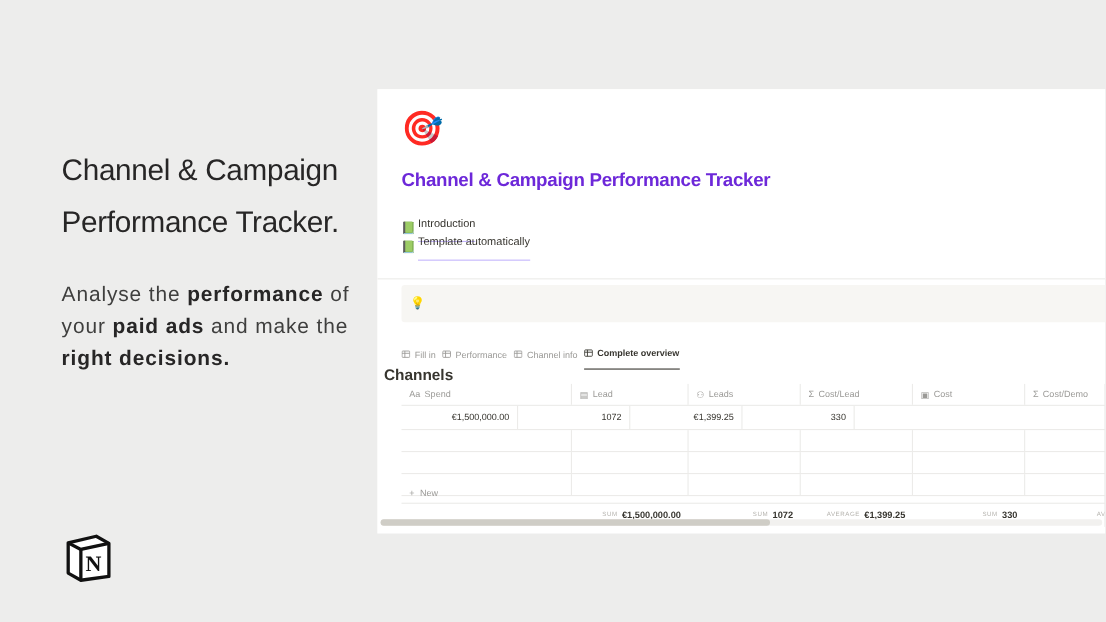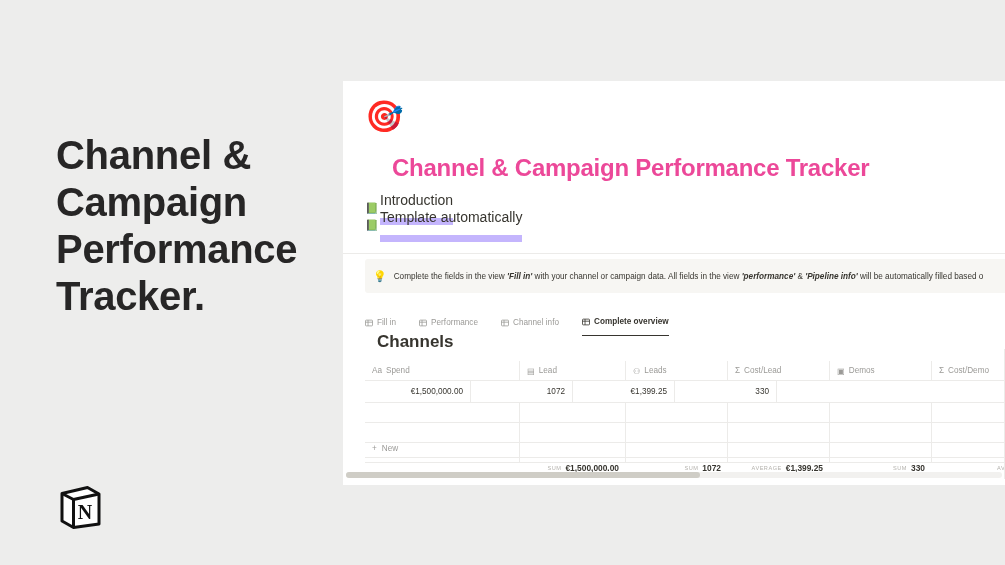--- a/index.html
+++ b/index.html
@@ -7,21 +7,21 @@
     width: 1005px; height: 565px;
     background: #ededec;
     font-family: "Liberation Sans", sans-serif;
     overflow: hidden;
   }
   #stage { position: relative; width: 1005px; height: 565px; background: #ededec; }
 
   
   .left-pane { position: absolute; left: 56px; top: 132px; width: 280px; }
   .hero-title {
-    font-size: 40px; line-height: 47px; font-weight: 700;
+    font-size: 27px; line-height: 47px; font-weight: 400;
     color: #272626; letter-spacing: -0.3px;
   }
   .hero-sub {
     margin-top: 28px;
     font-size: 19px; line-height: 29px;
     color: #3f3f3e; letter-spacing: 0.8px; font-weight: 400;
   }
   .hero-sub b { font-weight: 700; color: #272626; }
 
   
@@ -33,31 +33,31 @@
     width: 662px; height: 404px;
     background: #ffffff;
     overflow: hidden;
   }
   .panel-inner { position: relative; width: 100%; height: 100%; }
 
   .nt-emoji-hero { position: absolute; left: 22px; top: 20px; font-size: 31px; line-height: 1; }
 
   .nt-title {
     position: absolute; left: 22px; top: 73px;
-    font-size: 24px; font-weight: 700; color: #ec4899;
-    letter-spacing: -0.25px; white-space: nowrap; margin-left: 27px;
+    font-size: 17px; font-weight: 700; color: #6d28d9;
+    letter-spacing: -0.25px; white-space: nowrap;
   }
 
   .nt-links { position: absolute; left: 22px; top: 119px; }
   .nt-link-row { display: flex; align-items: center; height: 17px; margin-bottom: 0px; }
   .nt-link-row + .nt-link-row { margin-top: 0px; }
   .nt-link-ico { font-size: 11px; width: 15px; line-height: 1; }
   .nt-link-txt {
-    font-size: 14px; color: #37352f;
-    border-bottom: 7px solid #c4b5fd; padding-bottom: 10px;
+    font-size: 10px; color: #37352f;
+    border-bottom: 1px solid #c4b5fd; padding-bottom: 10px;
   }
 
   .nt-divider {
     position: absolute; left: 0; right: 0; top: 172px;
     height: 1px; background: #ecebe9;
   }
 
   .nt-callout {
     position: absolute; left: 22px; top: 178px; right: -6px;
     background: #f7f6f3; border-radius: 3px;
@@ -67,45 +67,45 @@
   .nt-callout-ico { font-size: 11px; margin-right: 7px; flex: 0 0 auto; line-height: 1; }
   .nt-callout-txt {
     font-size: 8.2px; color: #37352f; white-space: nowrap;
     line-height: 13px;
   }
   .nt-callout-txt i { font-weight: 700; font-style: italic; }
 
   
   .nt-tabs {
     position: absolute; left: 22px; top: 231px;
-    display: flex; align-items: flex-end; gap: 23px;
+    display: flex; align-items: flex-end; gap: 6px;
   }
   .nt-tab { display: flex; align-items: center; gap: 4px; padding-bottom: 5px; }
   .nt-tab .tlabel { font-size: 8.2px; color: #9b9a97; white-space: nowrap; }
   .nt-tab.active { border-bottom: 1.6px solid #37352f; justify-content: center; }
   .nt-tab.active .tlabel { color: #37352f; font-weight: 700; }
   .tbl-ico { display: inline-block; }
 
   .nt-dbtitle {
-    position: absolute; left: 34px; top: 251px;
-    font-size: 17px; font-weight: 700; color: #37352f;
+    position: absolute; left: 6px; top: 251px;
+    font-size: 14px; font-weight: 700; color: #37352f;
   }
 
   
   .nt-table {
     position: absolute; left: 22px; top: 268px; right: -80px;
   }
   .trow { display: flex; border-bottom: 1px solid #ecebe9; }
   .trow.head { border-bottom: 1px solid #ecebe9; }
   .tcell {
     height: 19px; display: flex; align-items: center;
     padding: 0 7px; font-size: 8.2px; color: #37352f;
     border-right: 1px solid #ecebe9; overflow: hidden; white-space: nowrap;
   }
-  .trow.head .tcell { color: #9b9a97; gap: 4px; margin-top: 12px; }
+  .trow.head .tcell { color: #9b9a97; gap: 4px; }
   .trow.data .tcell { height: 21px; }
   .trow.empty .tcell { height: 19px; }
   .tcell.num { justify-content: flex-end; }
   .c-name  { width: 155px; }
   .c-spend { width: 106px; }
   .c-leads { width: 102px; }
   .c-cpl   { width: 102px; }
   .c-demos { width: 102px; }
   .c-cpd   { width: 102px; border-right: none; }
 
@@ -147,20 +147,26 @@
     background: #ecebe9;
   }
 </style>
 </head>
 <body>
 
 <div id="stage">
 
   <div class="left-pane">
     <div class="hero-title">Channel &amp; Campaign Performance Tracker.</div>
+    <div class="hero-sub">
+      <span>Analyse the</span>
+      <b>performance</b><span> of your</span>
+      <b>paid ads</b><span> and make</span>
+      <span>the </span><b>right decisions.</b>
+    </div>
   </div>
 
   <div class="notion-logo">
     <svg width="46" height="46" viewBox="0 0 46 46">
       <path d="M5 9.5 L30.5 3.5 L42 10 L42 40 L16.5 43.5 L5 37 Z" fill="#ffffff" stroke="#111111" stroke-width="3" stroke-linejoin="round"></path>
       <path d="M5 9.5 L16.5 15.5 L42 10" fill="none" stroke="#111111" stroke-width="3" stroke-linejoin="round"></path>
       <path d="M16.5 15.5 L16.5 43.5" fill="none" stroke="#111111" stroke-width="3" stroke-linejoin="round"></path>
       <text x="28" y="35" font-family="'Liberation Serif', serif" font-size="20" font-weight="700" fill="#111111" text-anchor="middle">N</text>
     </svg>
   </div>
@@ -180,21 +186,20 @@
       <div class="nt-link-row">
         <span class="nt-link-ico">📗</span>
         <span class="nt-link-txt">Template automatically</span>
       </div>
     </div>
 
     <div class="nt-divider"></div>
 
     <div class="nt-callout">
       <span class="nt-callout-ico">💡</span>
-      <span class="nt-callout-txt"><span>Complete the fields in the view </span><i>'Fill in'</i><span> with your channel or campaign data. All fields in the view </span><i>'performance'</i><span> &amp; </span><i>'Pipeline info'</i><span> will be automatically filled based o</span></span>
     </div>
 
     <div class="nt-tabs">
       <div class="nt-tab">
         <span class="tbl-ico">
           <svg width="8" height="8" viewBox="0 0 10 10">
                 <rect x="0.6" y="1.4" width="8.8" height="7.2" rx="1" fill="none" stroke="#9b9a97" stroke-width="1"></rect>
                 <line x1="0.6" y1="4" x2="9.4" y2="4" stroke="#9b9a97" stroke-width="1"></line>
                 <line x1="3.8" y1="1.4" x2="3.8" y2="8.6" stroke="#9b9a97" stroke-width="1"></line>
               </svg>
@@ -249,21 +254,21 @@
         <div class="tcell c-leads">
           <span>⚇</span>
           <span>Leads</span>
         </div>
         <div class="tcell c-cpl">
           <span>Σ</span>
           <span>Cost/Lead</span>
         </div>
         <div class="tcell c-demos">
           <span>▣</span>
-          <span>Demos</span>
+          <span>Cost</span>
         </div>
         <div class="tcell c-cpd">
           <span>Σ</span>
           <span>Cost/Demo</span>
         </div>
       </div>
 
       <div class="trow data">
         <div class="tcell c-spend num">€1,500,000.00</div>
         <div class="tcell c-leads num">1072</div>

